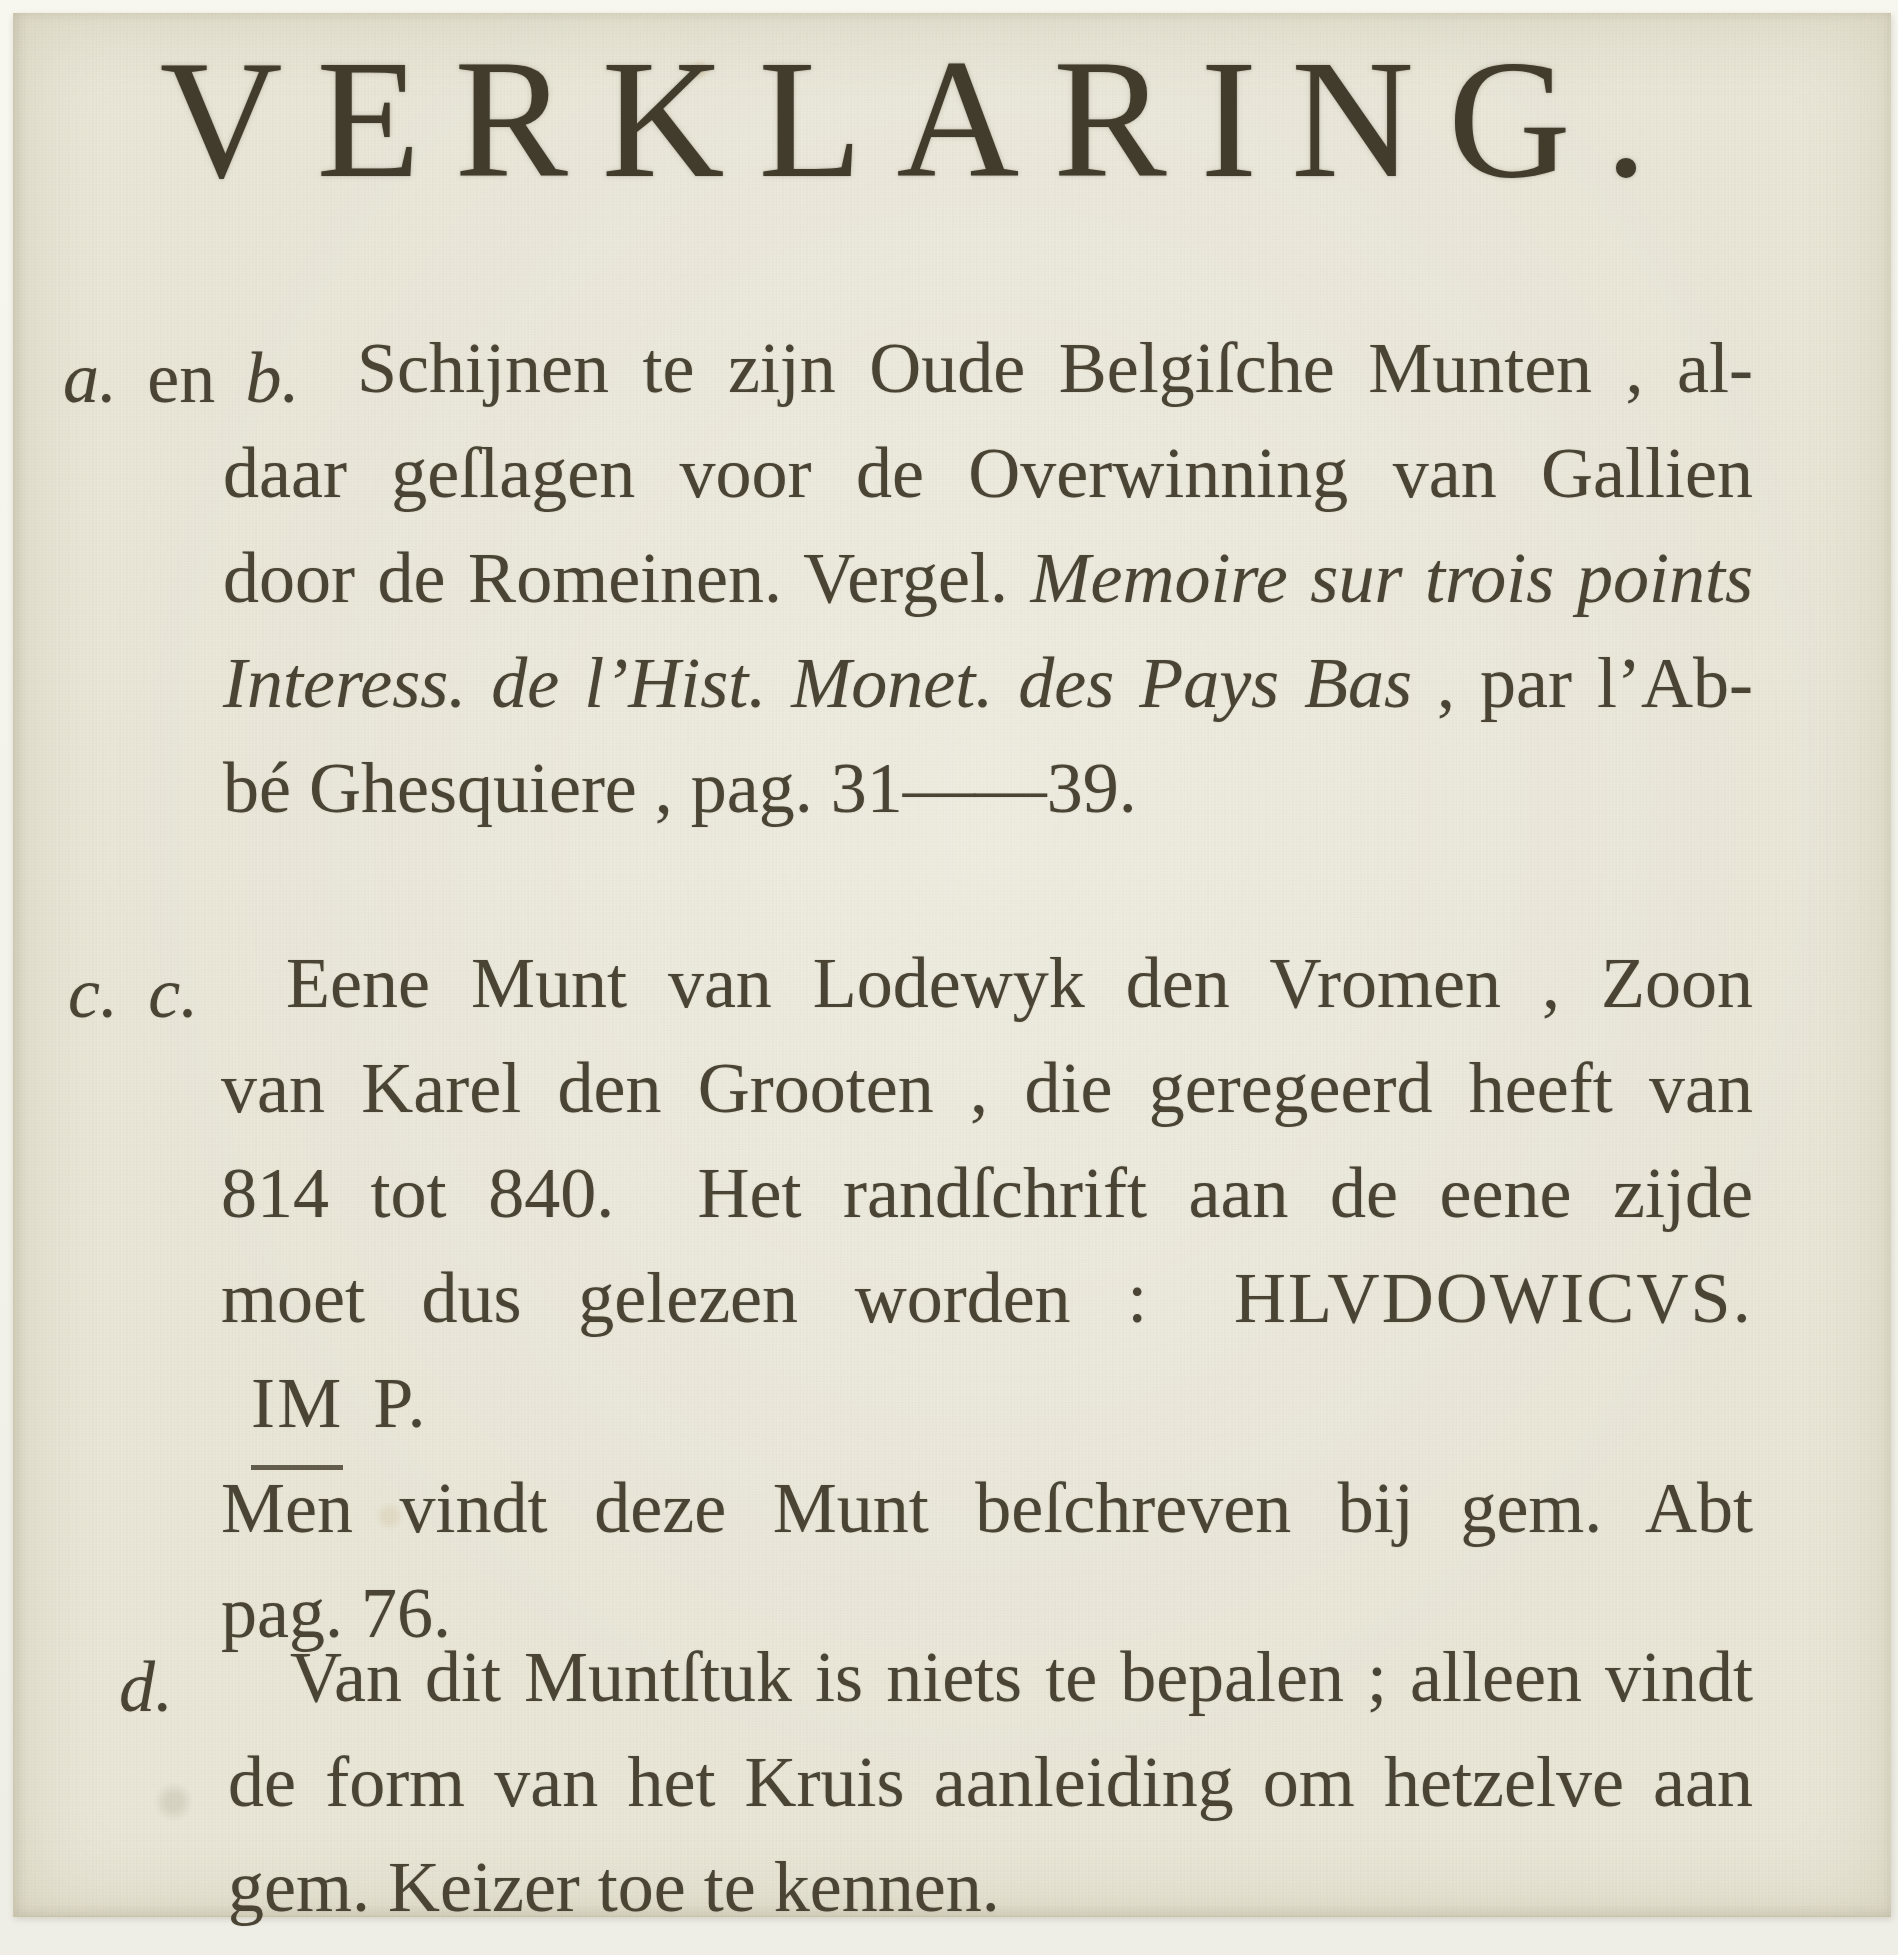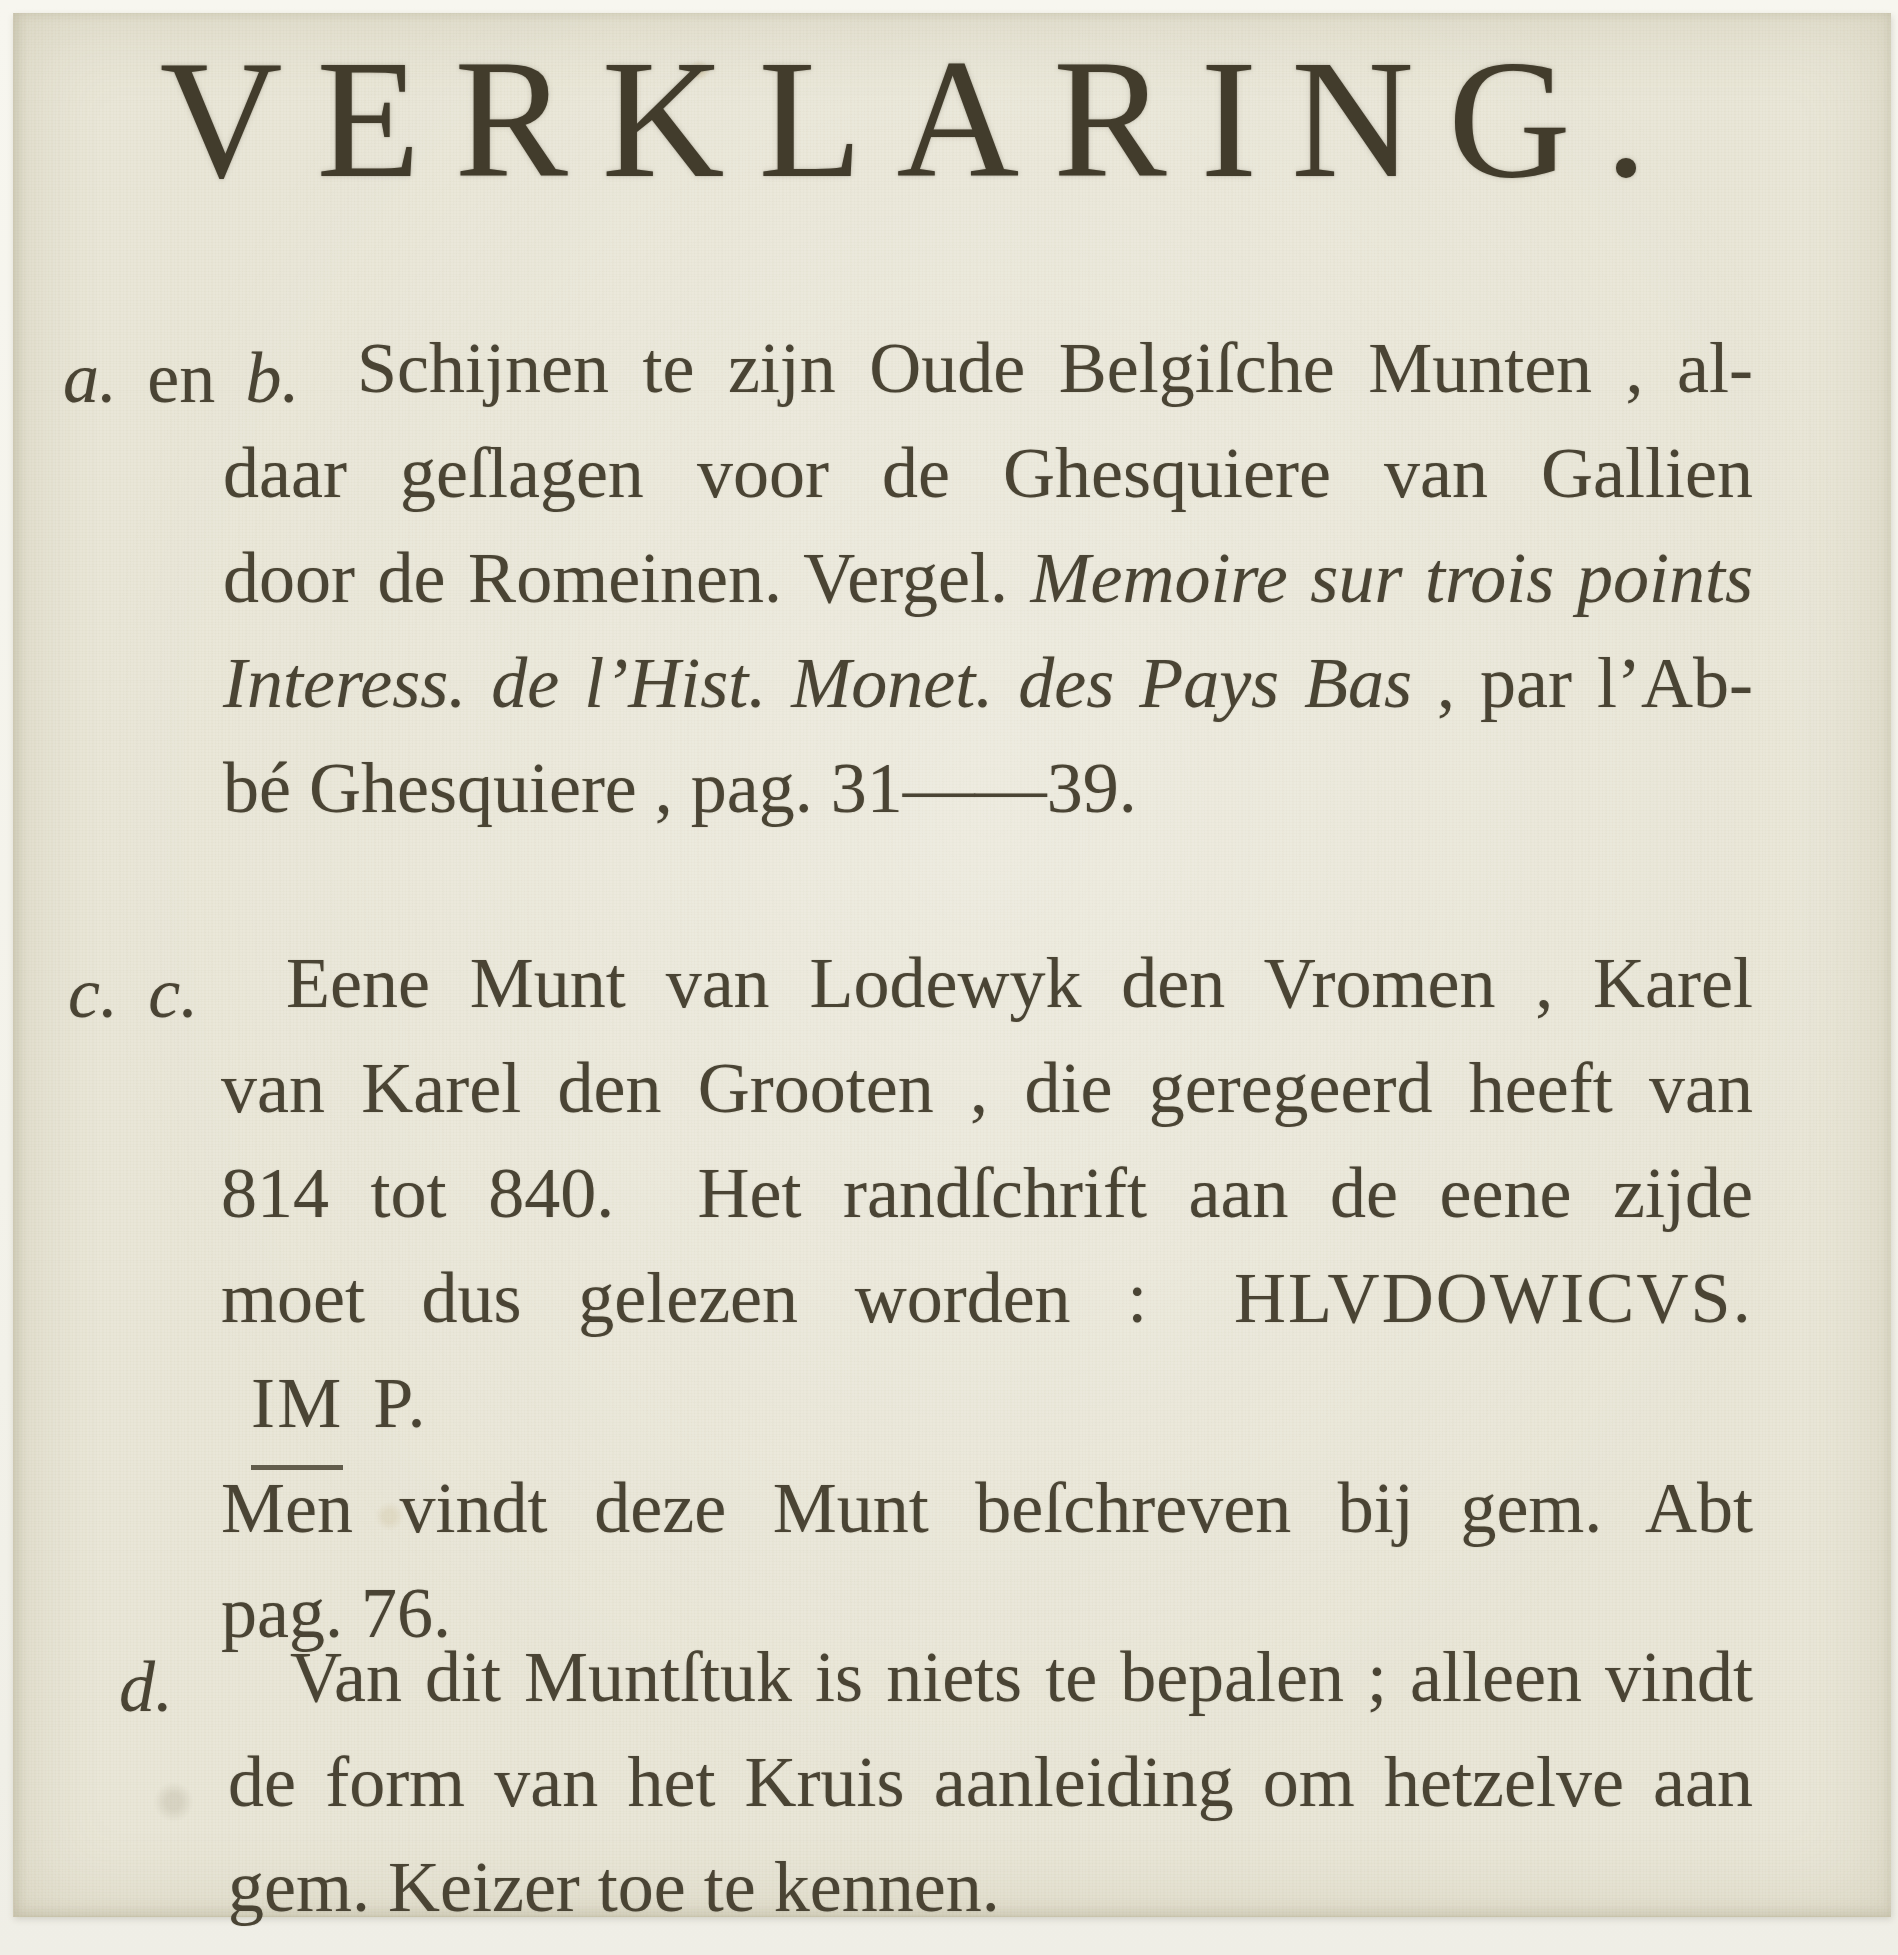--- a/index.html
+++ b/index.html
@@ -91,29 +91,29 @@
 
 <div id="screen">
 
   <div class="paper"></div>
 
   <h1 class="title">VERKLARING.</h1>
 
   <section class="para ink" id="para-ab">
     <span class="label"><em class="it">a.</em><span> en </span><em class="it">b.</em></span>
     <div class="line indent-ab"><span>Schijnen te zijn Oude Belgiſche Munten , al-</span></div>
-    <div class="line"><span>daar geſlagen voor de Ghesquiere van Gallien</span></div>
+    <div class="line"><span>daar geſlagen voor de Overwinning van Gallien</span></div>
     <div class="line"><span>door de Romeinen. Vergel. </span><em class="it">Memoire sur trois points</em></div>
     <div class="line"><em class="it">Interess. de l’Hist. Monet. des Pays Bas</em><span> , par l’Ab-</span></div>
     <div class="line last"><span>bé Ghesquiere , pag. 31——39.</span></div>
   </section>
 
   <section class="para ink" id="para-cc">
     <span class="label"><em class="it">c. c.</em></span>
-    <div class="line indent-cc"><span>Eene Munt van Lodewyk den Vromen , Karel</span></div>
+    <div class="line indent-cc"><span>Eene Munt van Lodewyk den Vromen , Zoon</span></div>
     <div class="line"><span>van Karel den Grooten ,  die geregeerd heeft van</span></div>
     <div class="line"><span>814 tot 840.&nbsp; Het randſchrift aan de eene zijde</span></div>
     <div class="line"><span>moet dus gelezen worden : </span><span class="caps">HLVDOWICVS. </span><span class="caps u">IM</span><span class="caps">P.</span></div>
     <div class="line"><span>Men vindt deze Munt beſchreven bij gem. Abt</span></div>
     <div class="line last"><span>pag. 76.</span></div>
   </section>
 
   <section class="para ink" id="para-d">
     <span class="label"><em class="it">d.</em></span>
     <div class="line indent-d"><span>Van dit Muntſtuk is niets te bepalen ; alleen vindt</span></div>

